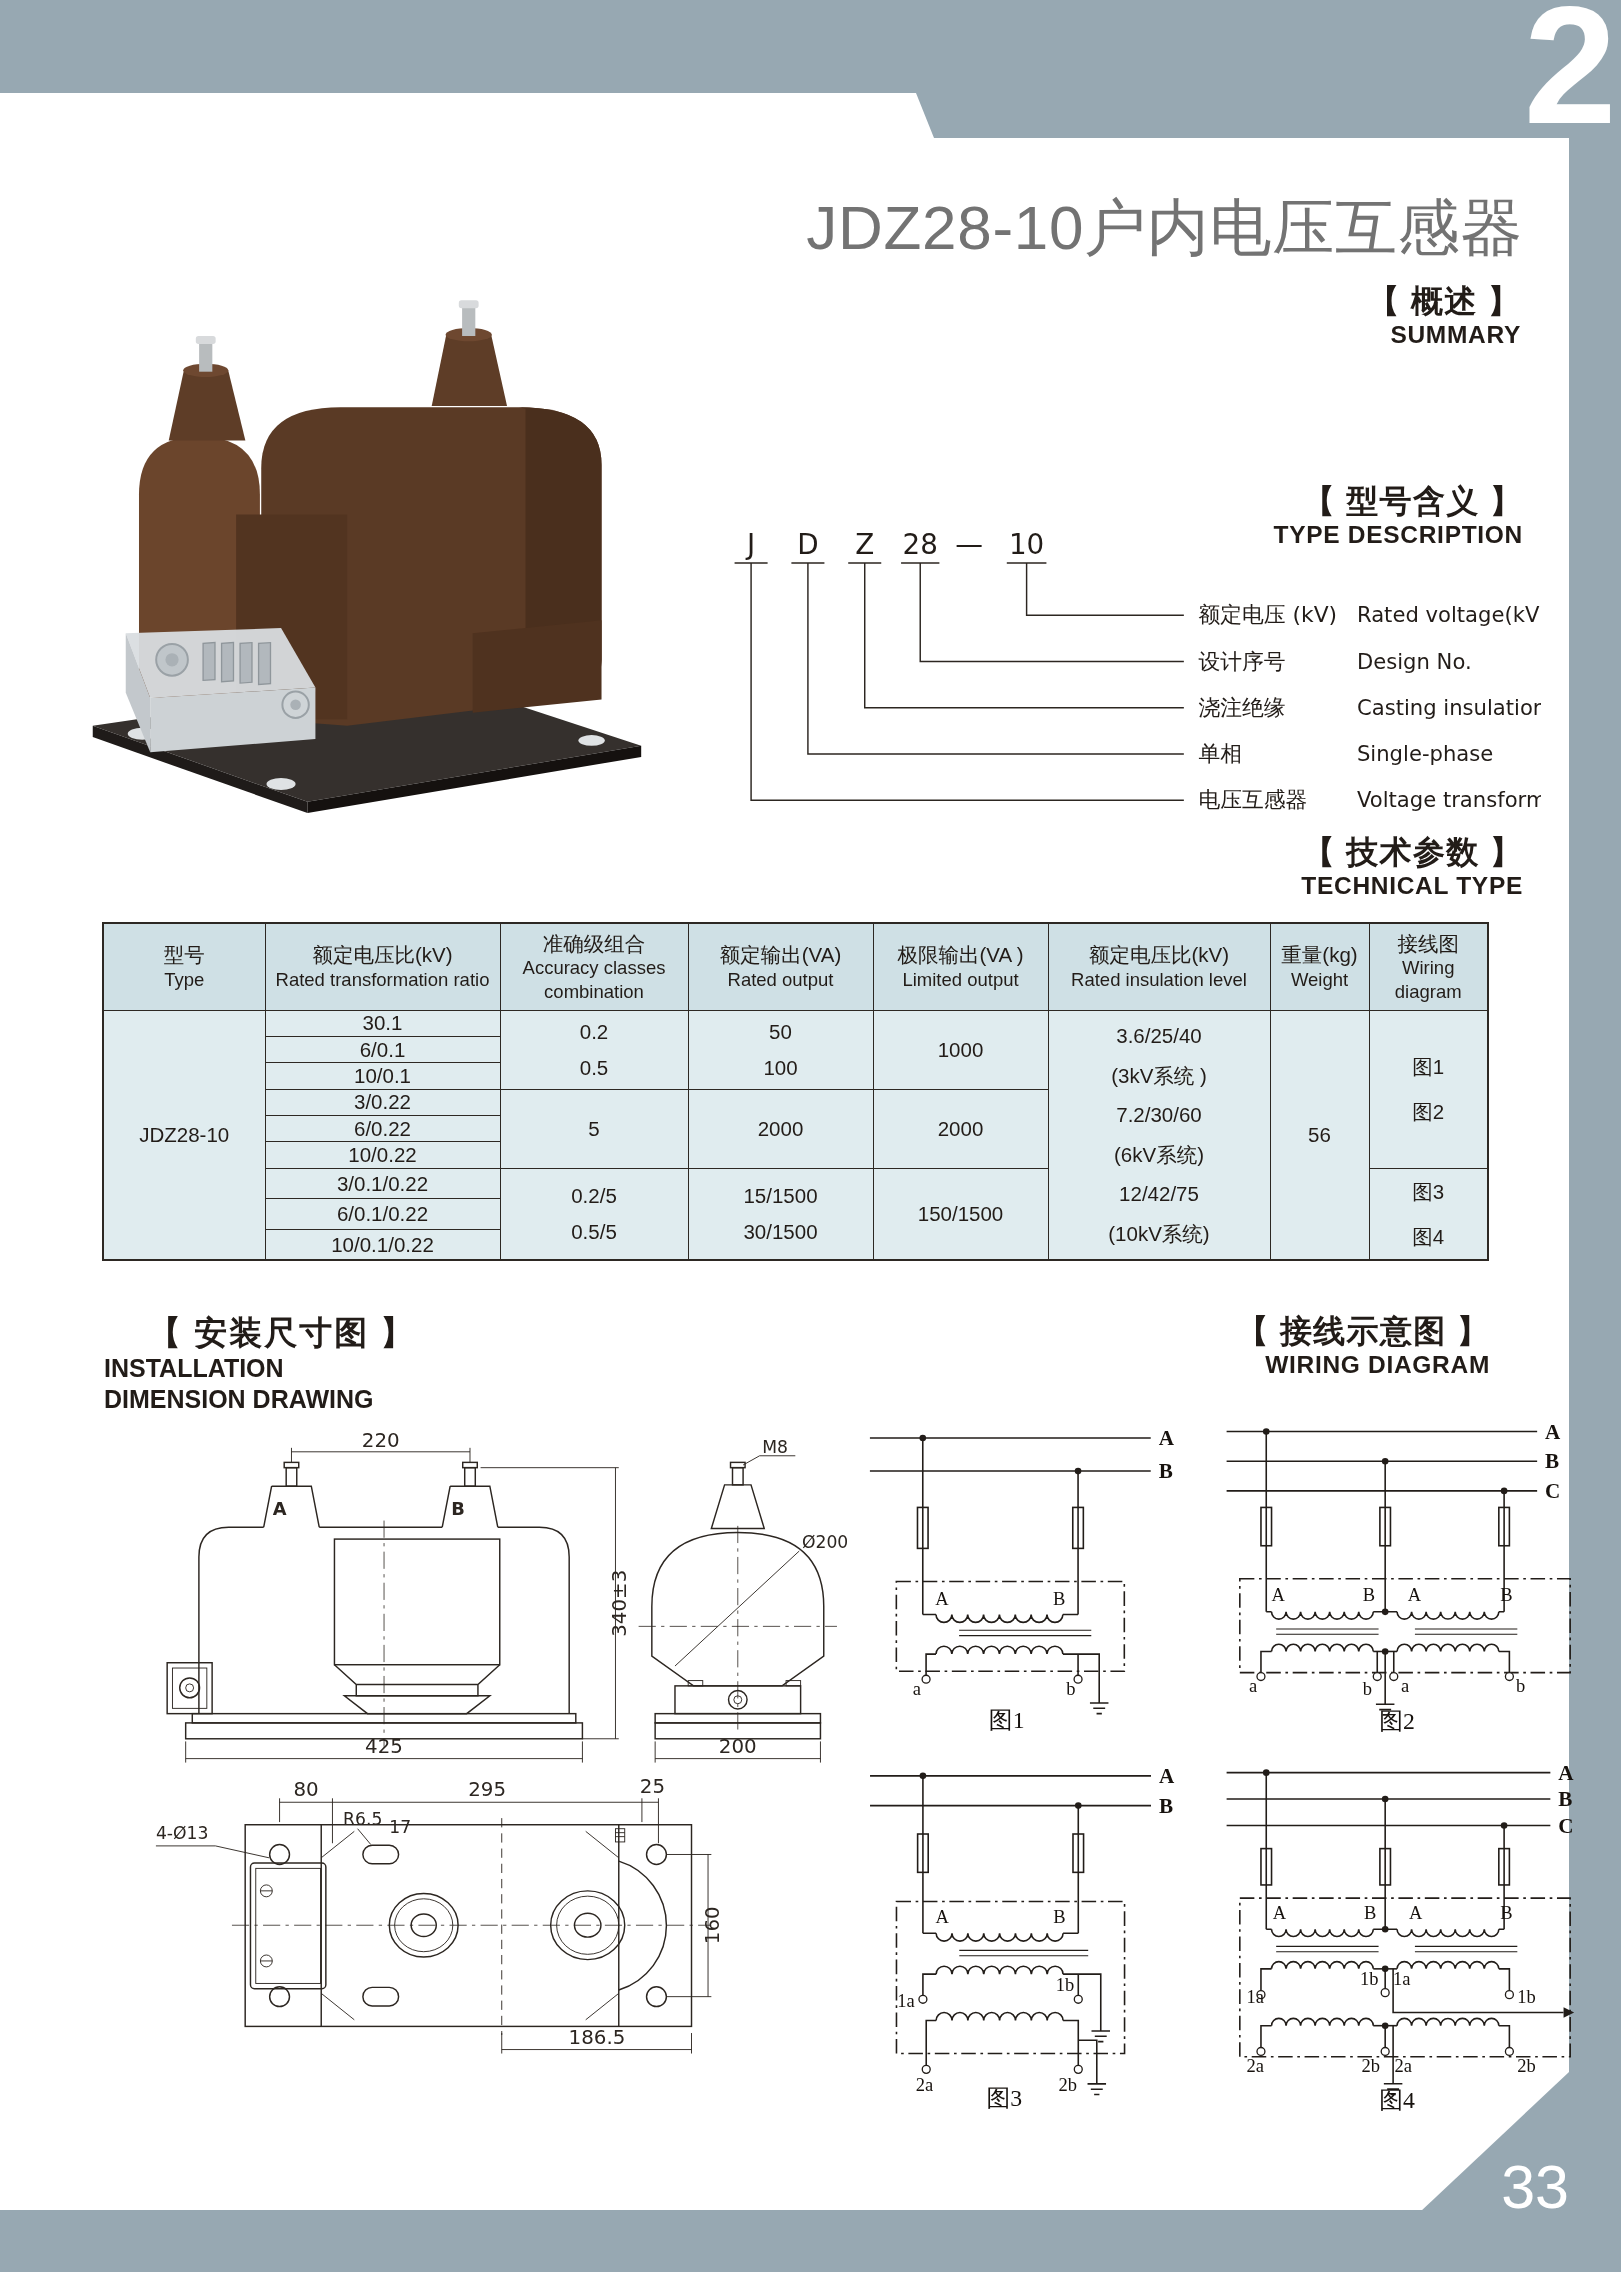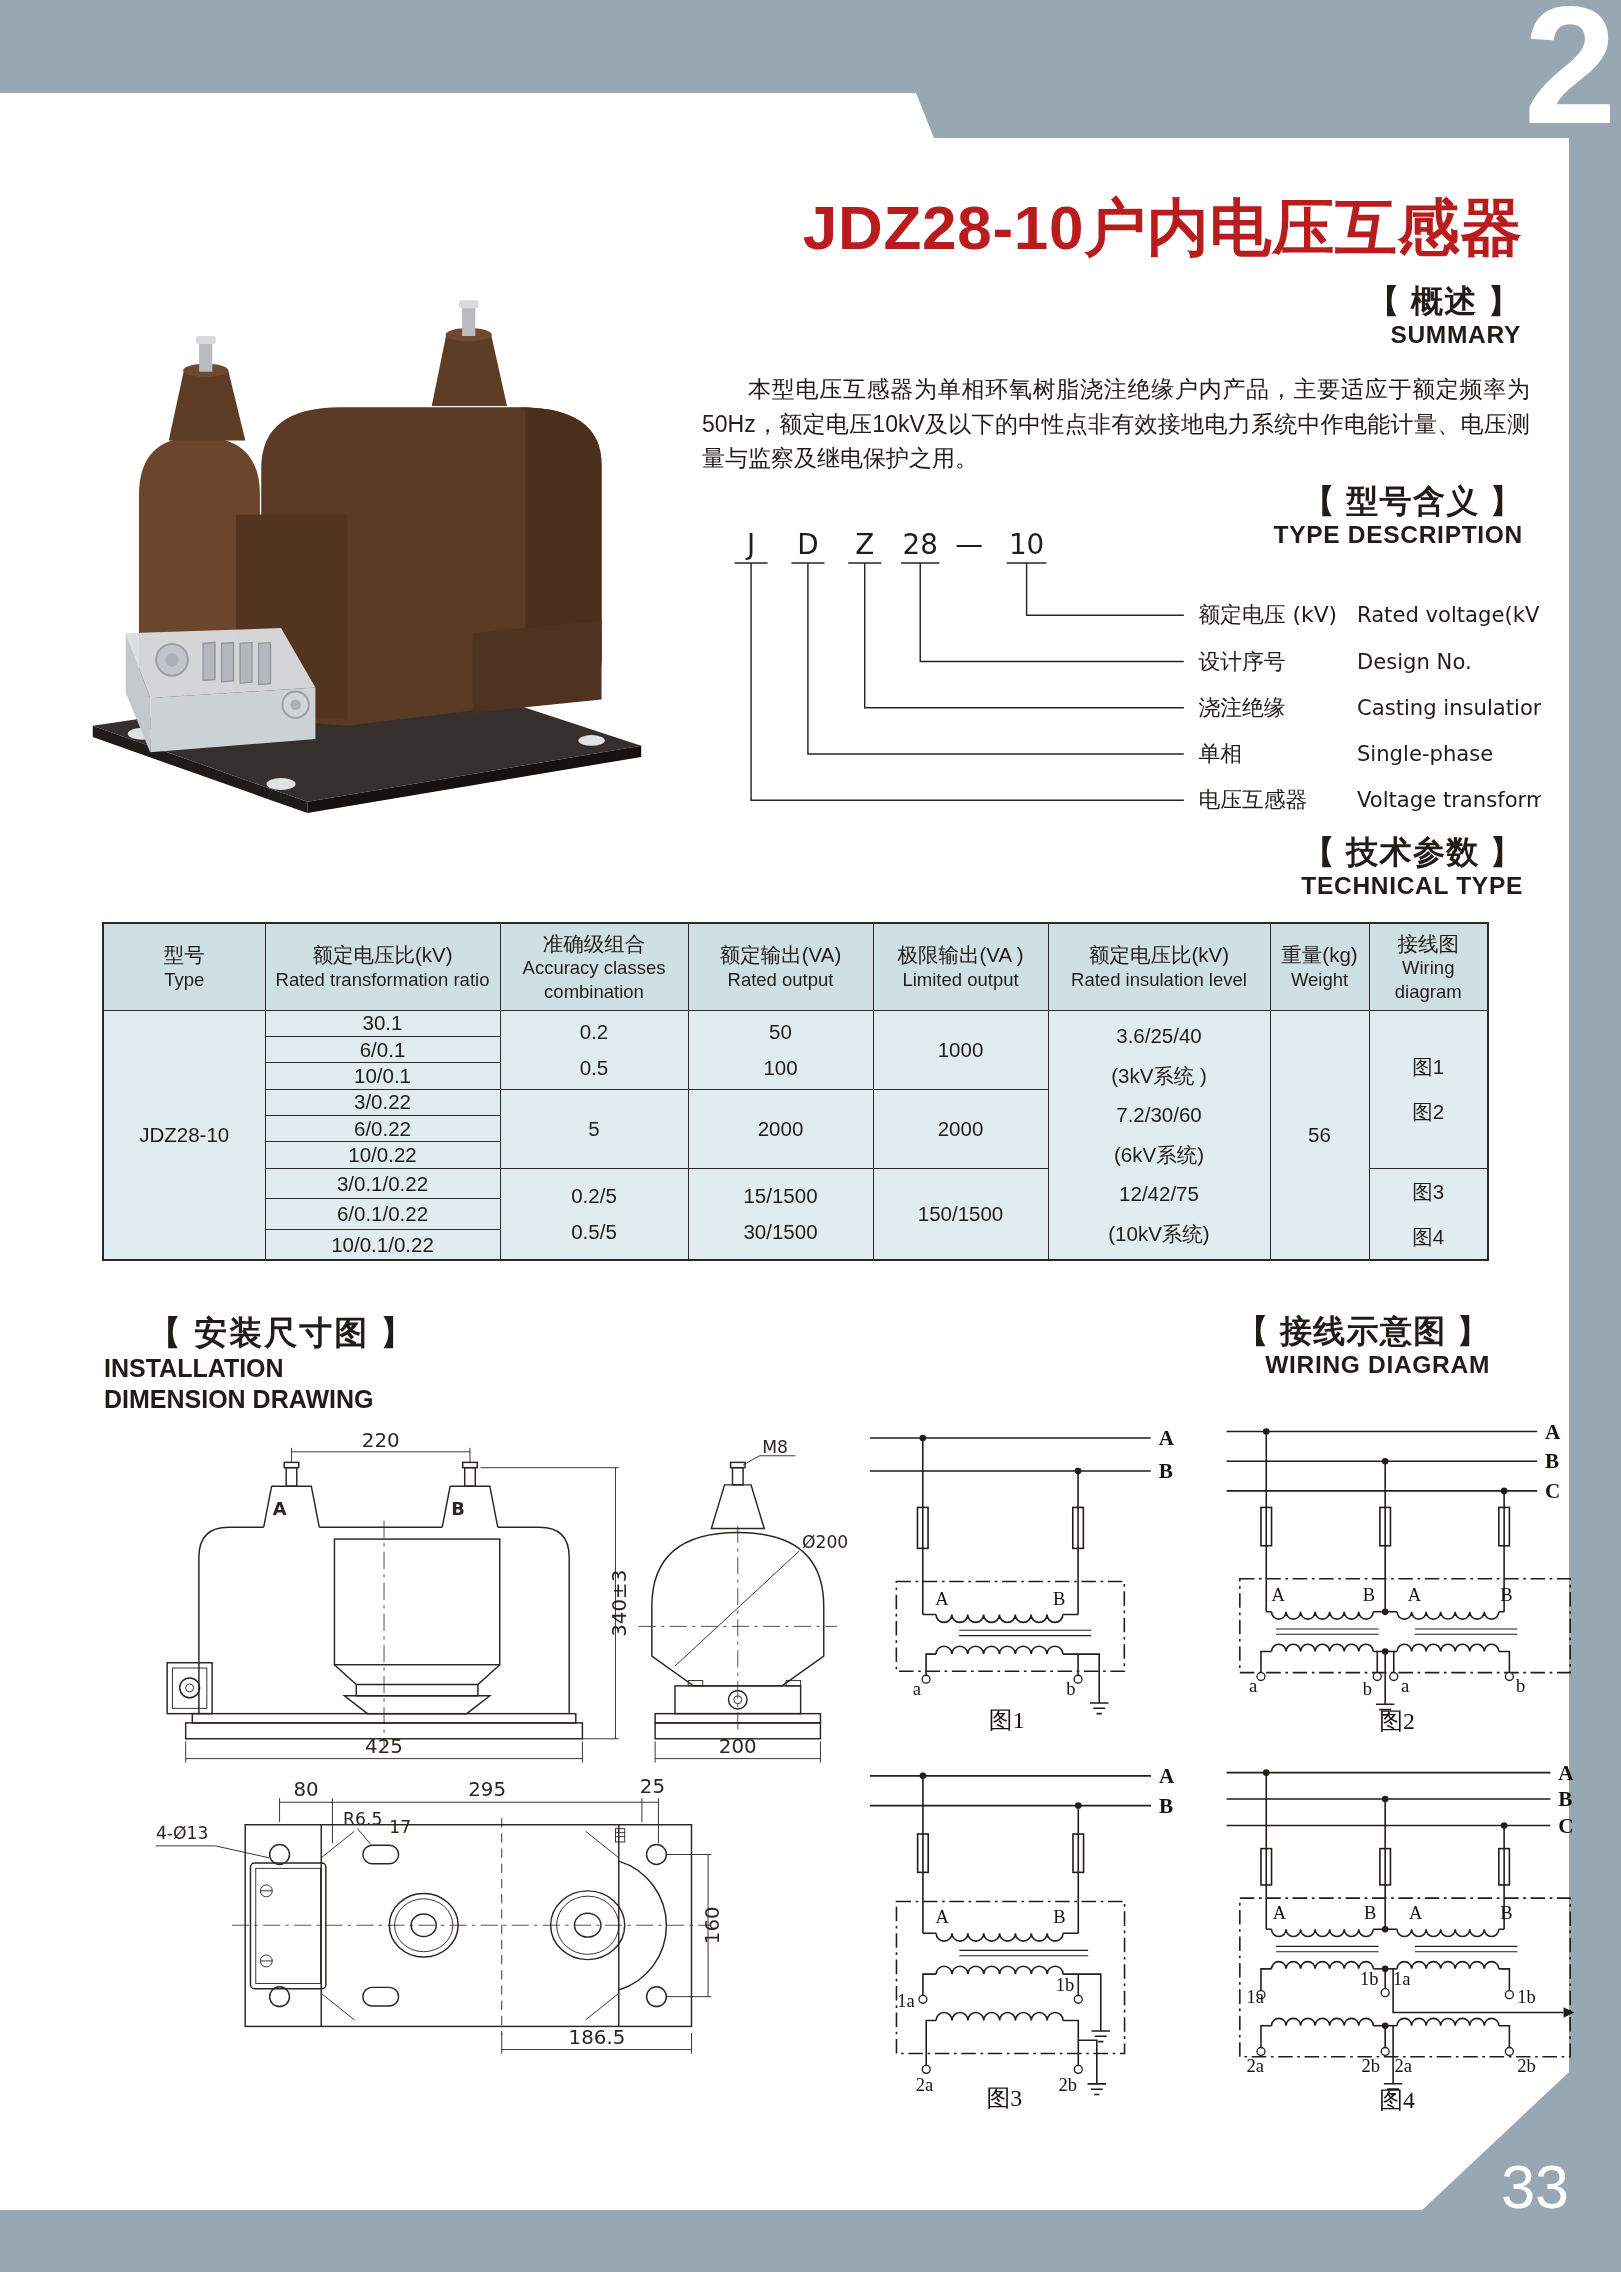--- a/index.html
+++ b/index.html
@@ -12,21 +12,21 @@
   .band-side{position:absolute;left:1569px;top:136px;width:53px;height:1937px;background:#97a8b2;}
   .band-corner{position:absolute;left:1420px;top:2072px;width:202px;height:140px;background:#97a8b2;
                clip-path:polygon(149px 0,100% 0,100% 100%,0 100%);}
   .band-bottom{position:absolute;left:0;top:2210px;width:1622px;height:62px;background:#97a8b2;}
   .chapter-num{position:absolute;right:5.3px;top:-18.5px;color:#ffffff;font-size:167px;line-height:1;
                font-weight:bold;letter-spacing:0;}
   .band-title{position:absolute;right:85px;top:77px;color:#ffffff;font-size:50px;font-weight:bold;
               letter-spacing:1.3px;white-space:nowrap;}
   .page-num{position:absolute;right:53px;top:2157px;color:#ffffff;font-size:61px;line-height:1;}
   
-  .doc-title{position:absolute;right:99px;top:186px;color:#b91c1c;font-size:62px;font-weight:bold;
+  .doc-title{position:absolute;right:99px;top:186px;color:#737373;font-size:62px;font-weight:normal;
              letter-spacing:0.7px;white-space:nowrap;}
   .sec-head{position:absolute;text-align:right;line-height:1.18;}
   .sec-head .zh{font-size:32px;font-weight:bold;letter-spacing:1.3px;}
   .sec-head .en{font-size:24.5px;font-weight:bold;letter-spacing:0.7px;}
   .sec-head-left{position:absolute;text-align:left;line-height:1.22;}
   .sec-head-left .zh{font-size:33px;font-weight:bold;letter-spacing:2px;margin-left:44px;}
   .sec-head-left .en{font-size:25px;font-weight:bold;}
   .summary-body{position:absolute;left:702px;top:372px;width:828px;font-size:23px;line-height:1.5;
                 text-align:justify;text-indent:2em;}
   
@@ -113,21 +113,20 @@
     </g>
     <circle cx="352" cy="668" r="20" fill="#cfd4d7" stroke="#9aa1a6" stroke-width="3"></circle>
     <circle cx="352" cy="668" r="8" fill="#aab1b6"></circle>
   </svg>
 
   <div class="doc-title">JDZ28-10户内电压互感器</div>
   <div class="sec-head" style="right:101px;top:283px;">
     <div class="zh">【 概述 】</div>
     <div class="en">SUMMARY</div>
   </div>
-  <div class="summary-body">本型电压互感器为单相环氧树脂浇注绝缘户内产品，主要适应于额定频率为50Hz，额定电压10kV及以下的中性点非有效接地电力系统中作电能计量、电压测量与监察及继电保护之用。</div>
 
   <div class="sec-head" style="right:99px;top:483px;">
     <div class="zh">【 型号含义 】</div>
     <div class="en">TYPE DESCRIPTION</div>
   </div>
   <svg class="dwg type-dwg" style="left:721px;top:526px;" width="820" height="370" viewBox="0 0 1240 560">
     <g class="code">
       <text x="45" y="42">J</text>
       <text x="131" y="42">D</text>
       <text x="217" y="42">Z</text>

